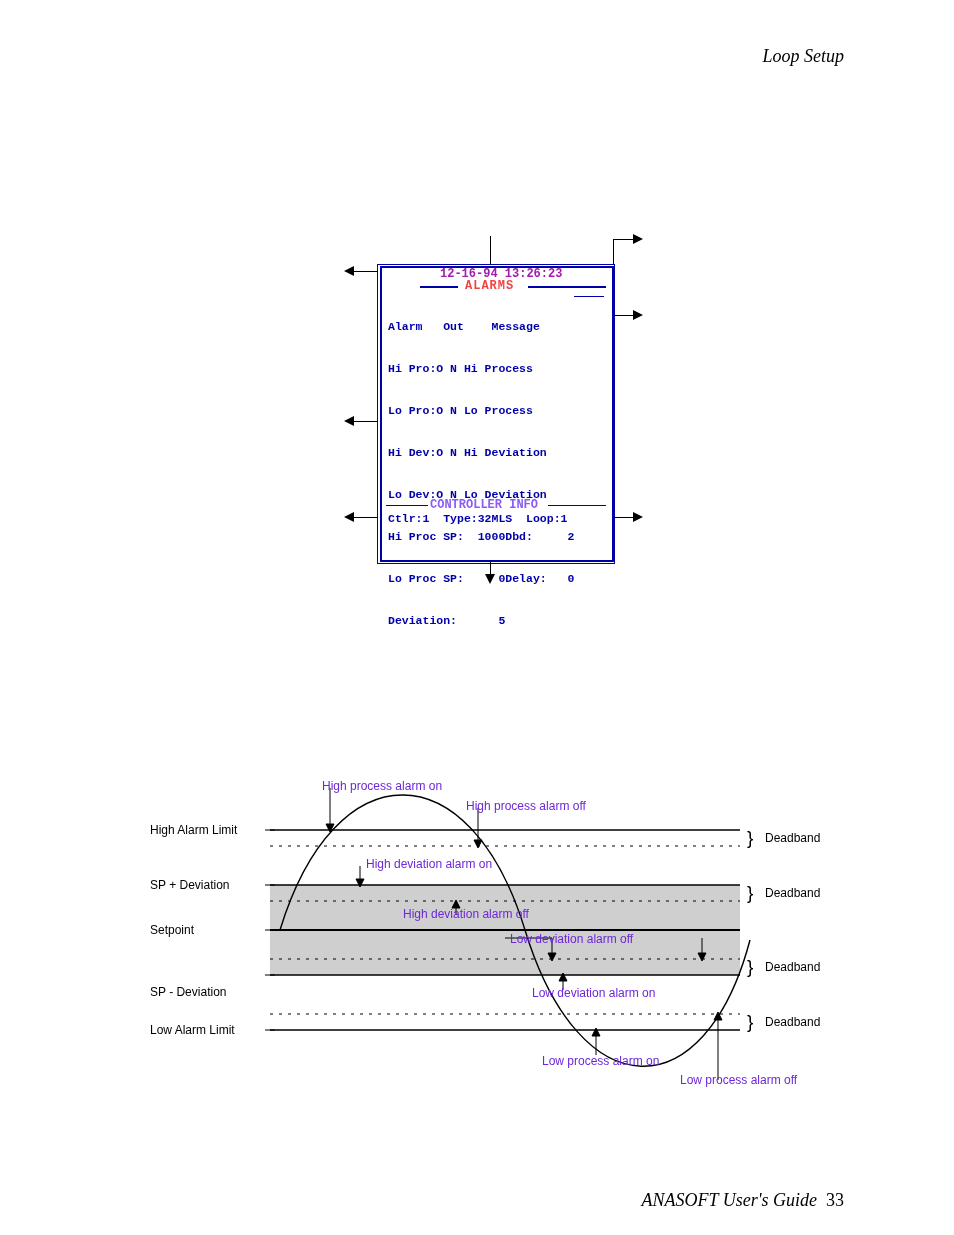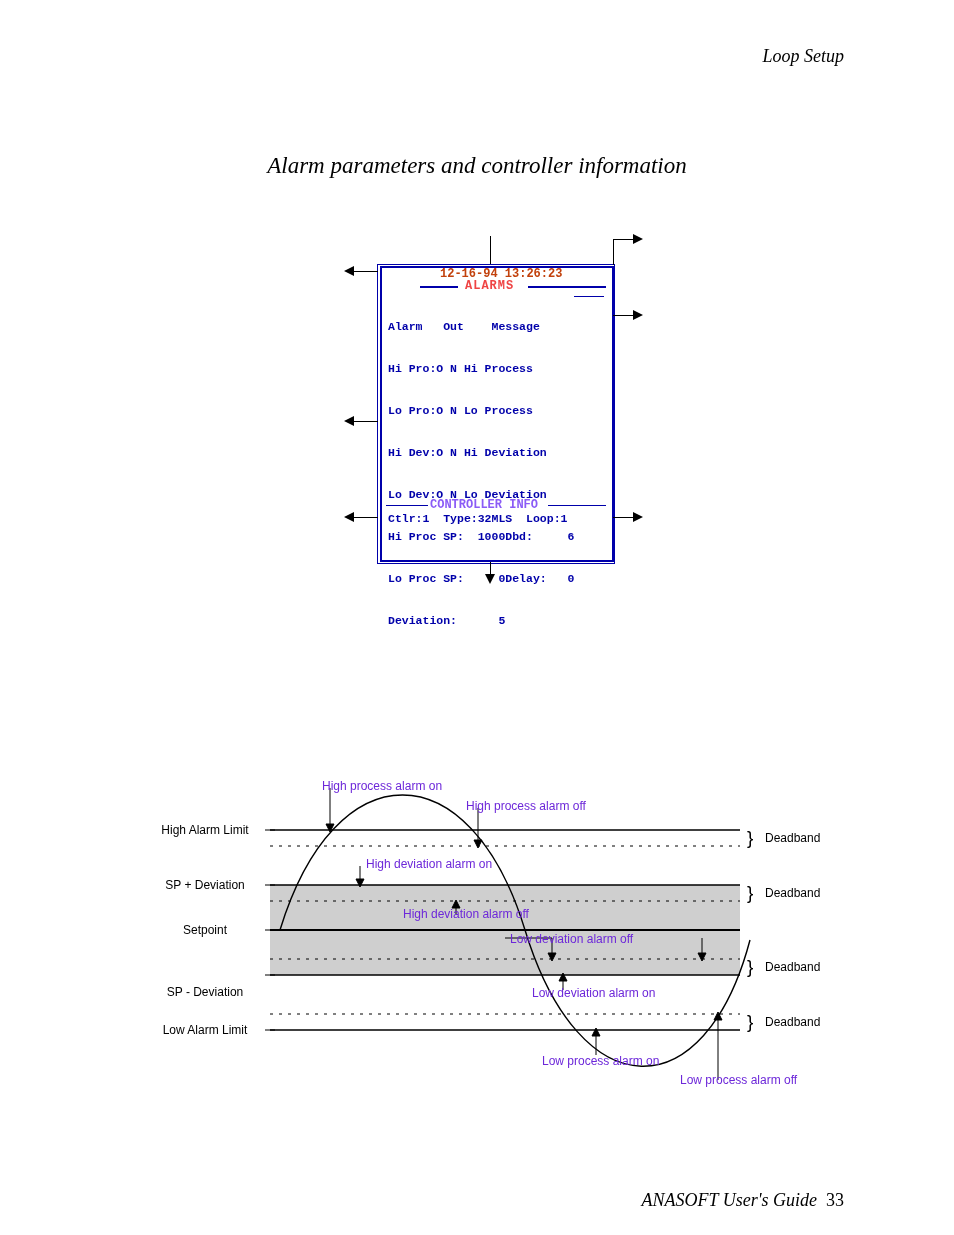--- a/index.html
+++ b/index.html
@@ -3,71 +3,70 @@
 <meta charset="utf-8">
 <style>
   html,body{margin:0;padding:0;background:#fff;font-family:"Times New Roman",Times,serif;color:#000}
   .page{position:relative;width:954px;height:1235px;margin:8px auto;background:#fff}
   .hdr{position:absolute;right:110px;top:38px;font-style:italic;font-size:18px}
   .title{position:absolute;left:0;right:0;top:145px;text-align:center;font-style:italic;font-size:23px}
   
   .termwrap{position:absolute;left:350px;top:228px;width:290px;height:340px}
   .frameA{position:absolute;left:27px;top:28px;width:236px;height:298px;border:1px solid #00a}
   .frameB{position:absolute;left:30px;top:30px;width:230px;height:292px;border:2px solid #00a}
-  .ts{position:absolute;left:90px;top:32px;font:12px/1 "Courier New",monospace;color:#c2410c;font-weight:bold;white-space:pre}
+  .ts{position:absolute;left:90px;top:32px;font:12px/1 "Courier New",monospace;color:#a21caf;font-weight:bold;white-space:pre}
   .alarm-title{position:absolute;left:115px;top:44px;font:12px/1 "Courier New",monospace;color:#ef4444;font-weight:bold;letter-spacing:1px}
   .alarm-line{position:absolute;left:70px;top:50px;width:38px;height:0;border-top:2px solid #00a}
   .alarm-liner{position:absolute;left:178px;top:50px;width:78px;height:0;border-top:2px solid #00a}
   .msg-line{position:absolute;left:224px;top:60px;width:30px;height:0;border-top:1px solid #00a}
   .tbody{position:absolute;left:38px;top:56px;font:11.5px/14px "Courier New",monospace;color:#00a;font-weight:bold;white-space:pre}
   .ctl-title{position:absolute;left:80px;top:263px;font:12px/1 "Courier New",monospace;color:#8b5cf6;font-weight:bold}
   .ctl-line-l{position:absolute;left:36px;top:269px;width:42px;height:0;border-top:1px solid #00a}
   .ctl-line-r{position:absolute;left:198px;top:269px;width:58px;height:0;border-top:1px solid #00a}
   .ctlrow{position:absolute;left:38px;top:276px;font:11.5px/14px "Courier New",monospace;color:#00a;font-weight:bold;white-space:pre}
   
   .arr{position:absolute;width:0;height:0}
   .arrL{border-top:5px solid transparent;border-bottom:5px solid transparent;border-right:10px solid #000}
   .arrR{border-top:5px solid transparent;border-bottom:5px solid transparent;border-left:10px solid #000}
   .arrD{border-left:5px solid transparent;border-right:5px solid transparent;border-top:10px solid #000}
   .stem{position:absolute;background:#000}
   
   .dbwrap{position:absolute;left:150px;top:772px;width:700px;height:320px}
   .db-svg{position:absolute;left:0;top:0}
-  .db-lab{position:absolute;font:12px/1 Arial,Helvetica,sans-serif;color:#000;text-align:center}
+  .db-lab{position:absolute;font:12px/1 Arial,Helvetica,sans-serif;color:#000;text-align:left}
   .db-labL{width:110px;left:0}
   .db-brace{position:absolute;font:19px/1 Arial;color:#000}
   .db-dead{position:absolute;font:12px/1 Arial;left:615px}
   .db-ann{position:absolute;font:12px/1 Arial;color:#6d28d9}
   
   .ftr{position:absolute;right:110px;bottom:32px;font-style:italic;font-size:18px}
   .ftr .pn{font-style:normal}
 </style>
 </head>
 <body>
 <div class="page">
 
 <div class="hdr">Loop Setup</div>
 
-<div class="title">Alarm parameters and controller information</div>
 
 <div class="termwrap">
   <div class="frameA"></div>
   <div class="frameB"></div>
   <div class="ts">12-16-94 13:26:23</div>
   <div class="alarm-line"></div>
   <div class="alarm-title">ALARMS</div>
   <div class="alarm-liner"></div>
   <div class="msg-line"></div>
   <div class="tbody">
     <div>Alarm   Out    Message</div>
     <div>Hi Pro:O N Hi Process</div>
     <div>Lo Pro:O N Lo Process</div>
     <div>Hi Dev:O N Hi Deviation</div>
     <div>Lo Dev:O N Lo Deviation</div>
-    <div>Hi Proc SP:  1000Dbd:     6</div>
+    <div>Hi Proc SP:  1000Dbd:     2</div>
     <div>Lo Proc SP:     0Delay:   0</div>
     <div>Deviation:      5</div>
   </div>
   <div class="ctl-line-l"></div>
   <div class="ctl-title">CONTROLLER INFO</div>
   <div class="ctl-line-r"></div>
   <div class="ctlrow">Ctlr:1  Type:32MLS  Loop:1</div>
 
   <div class="stem" style="left:140px;top:0;width:1px;height:28px"></div>
   <div class="arr arrR" style="left:283px;top:-2px"></div>

